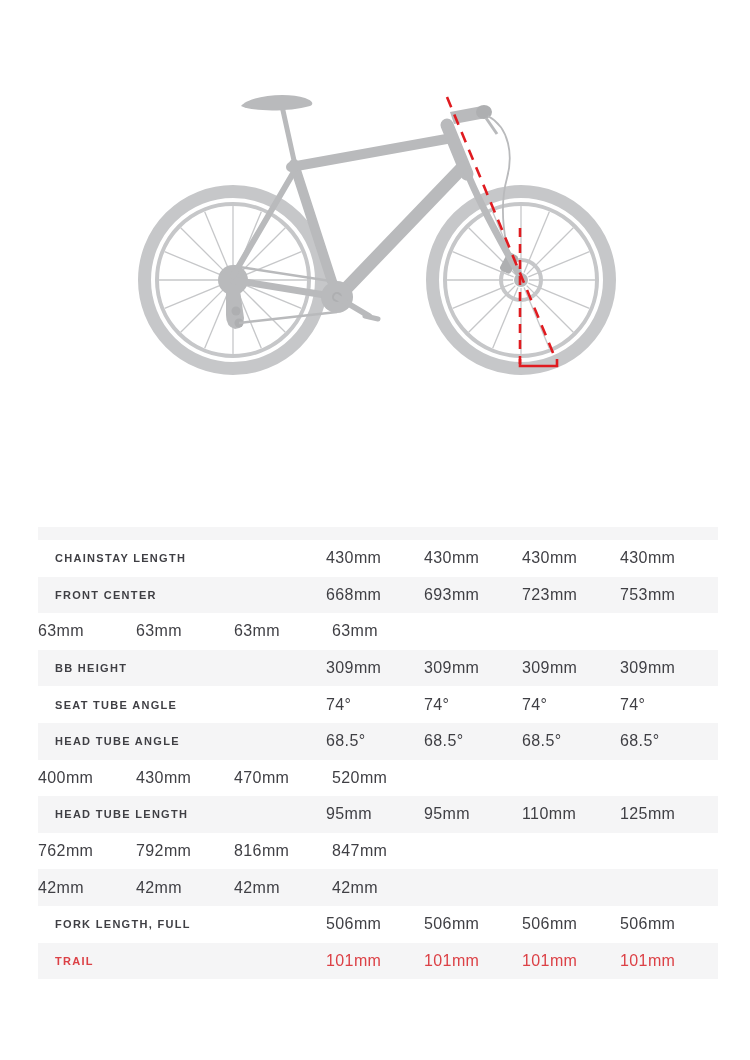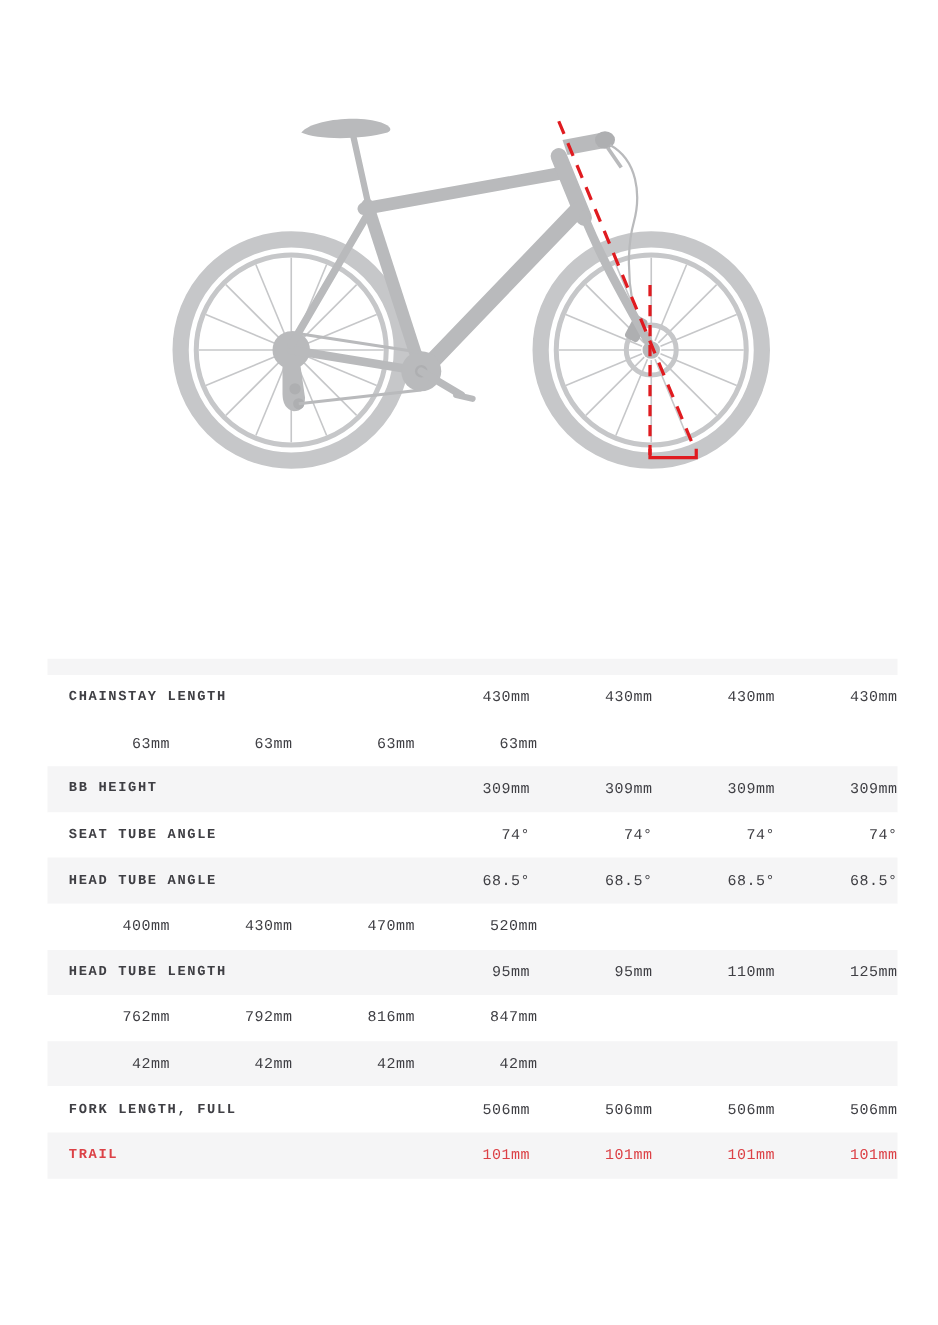--- a/index.html
+++ b/index.html
@@ -28,31 +28,31 @@
   .soliddark{fill:var(--bike-dark);stroke:none;}
   .tire{stroke:var(--bike-light);fill:none;}
   .rim{stroke:var(--bike-light);fill:none;}
   .spoke{stroke:var(--bike-light);stroke-width:1.3;}
   .thin{stroke:var(--bike-mid);fill:none;}
   .redline{stroke:var(--line-red);fill:none;}
 
   
   .geo-table{position:absolute;left:38px;top:527px;width:680px;}
   .cutoff-strip{height:13px;background:var(--row-alt);}
-  .row{display:flex;align-items:center;height:36.6px;background:#fff;font-family:Liberation Mono, monospace;}
+  .row{display:flex;align-items:center;height:36.6px;background:#fff;}
   .row.alt{background:var(--row-alt);}
   .cell{color:var(--text-dark);}
   .cell.label{
     width:288px;padding-left:17px;
     font-size:11px;font-weight:700;letter-spacing:1.3px;
     text-transform:uppercase;white-space:nowrap;
   }
   .cell.val{
-    width:98px;text-align:right;
-    font-size:12px;letter-spacing:0.4px;white-space:nowrap;
+    width:98px;text-align:left;
+    font-size:16px;letter-spacing:0.4px;white-space:nowrap;
   }
   .row.hl .cell{color:var(--accent-red);}
 </style>
 </head>
 <body>
 
 <div class="page">
 
   <div class="diagram">
     <svg viewBox="0 0 500 320">
@@ -144,20 +144,27 @@
     <div class="cutoff-strip"></div>
     <div id="rows">
   <div class="row">
     <div class="cell label">CHAINSTAY LENGTH</div>
     <div class="cell val">430mm</div>
     <div class="cell val">430mm</div>
     <div class="cell val">430mm</div>
     <div class="cell val">430mm</div>
   </div>
 
+  <div class="row alt">
+    <div class="cell label">FRONT CENTER</div>
+    <div class="cell val">668mm</div>
+    <div class="cell val">693mm</div>
+    <div class="cell val">723mm</div>
+    <div class="cell val">753mm</div>
+  </div>
 
   <div class="row">
     <div class="cell val">63mm</div>
     <div class="cell val">63mm</div>
     <div class="cell val">63mm</div>
     <div class="cell val">63mm</div>
   </div>
 
   <div class="row alt">
     <div class="cell label">BB HEIGHT</div>

